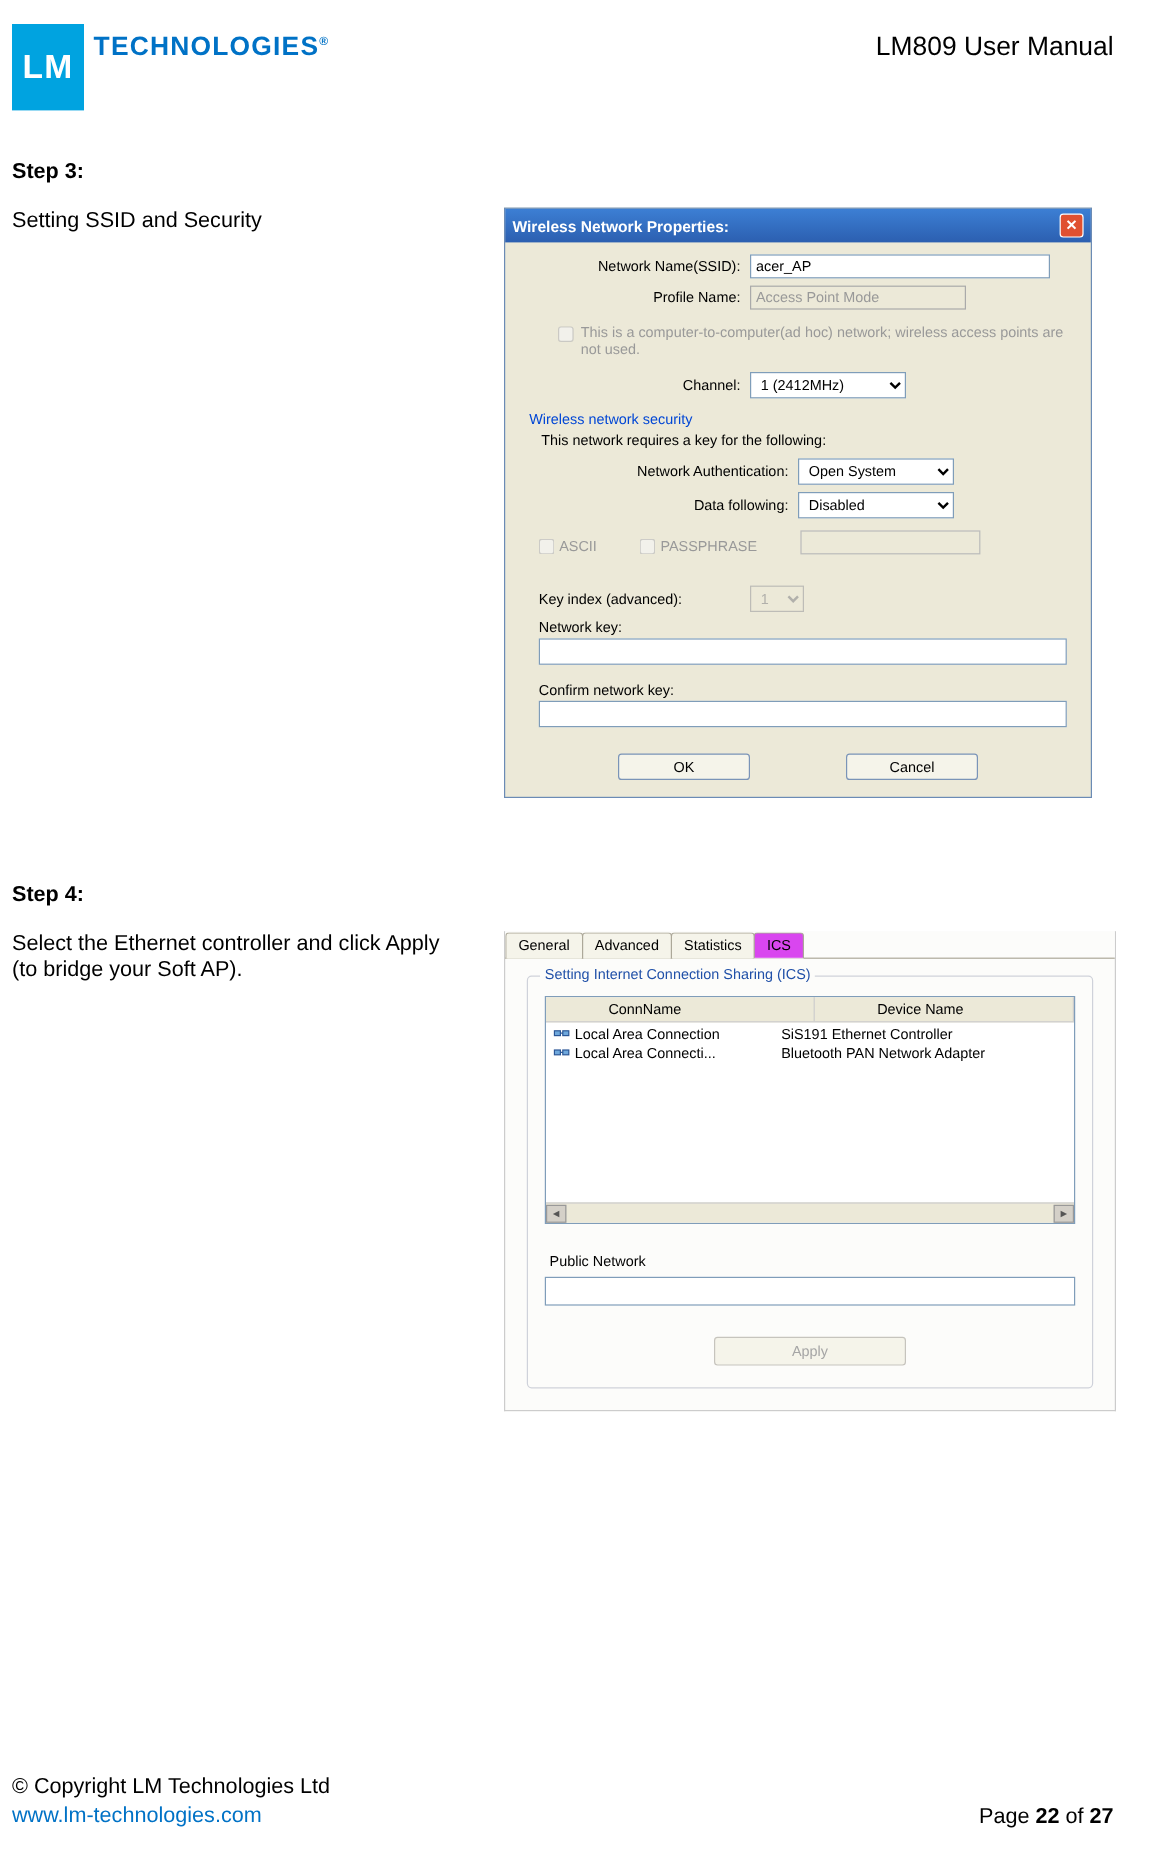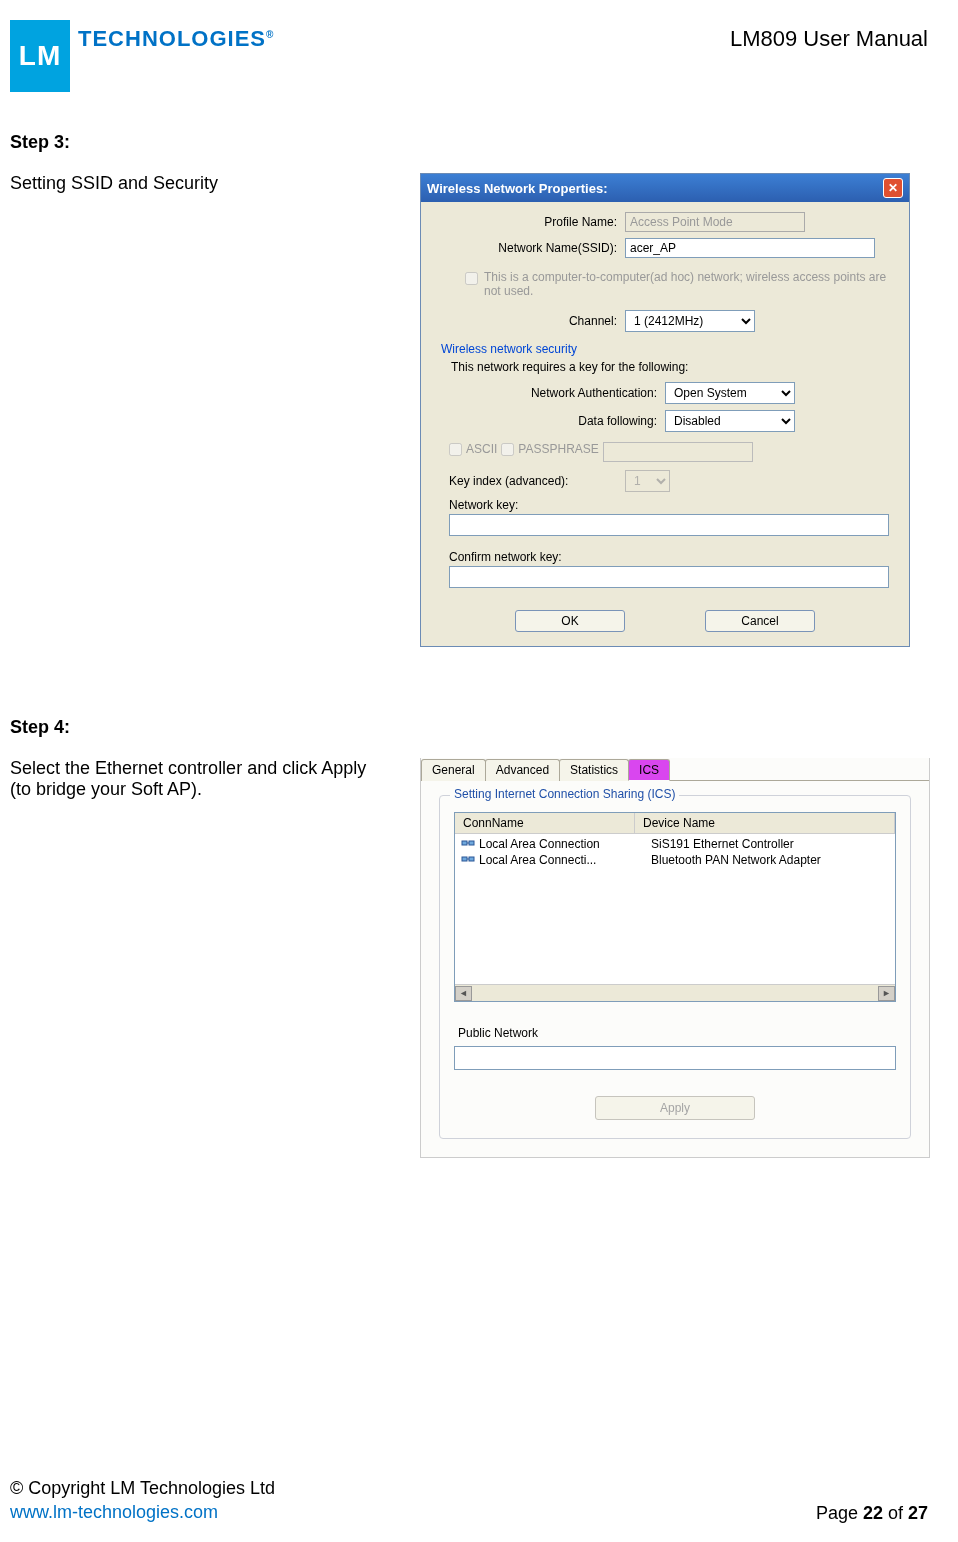--- a/index.html
+++ b/index.html
@@ -136,23 +136,23 @@
   .adhoc-row input { margin-top: 2px; }
   .sec-heading {
     color: #0046d5;
     margin: 10px 0 4px 6px;
   }
   .sec-text {
     margin: 0 0 8px 16px;
   }
   .key-row {
     display: flex;
-    align-items: flex-start;
-    gap: 4px;
-    margin: 10px 0 8px 14px;
+    align-items: flex-end;
+    gap: 36px;
+    margin: 10px 0 26px 14px;
     color: #999;
   }
   .key-row label { display: flex; align-items: center; gap: 4px; }
   .key-box {
     width: 150px; height: 20px;
     border: 1px solid #bbb;
     background: #ece9d8;
   }
   .net-key-row {
     margin: 6px 0 2px 14px;
@@ -236,20 +236,21 @@
   }
   .list-header {
     display: flex;
     background: #ece9d8;
     border-bottom: 1px solid #ccc;
   }
   .list-header span {
     padding: 3px 8px;
     border-right: 1px solid #ccc;
     font-size: 12px;
+    margin-left: 44px;
   }
   .list-body { flex: 1; overflow: hidden; padding: 2px 0; }
   .list-item {
     display: flex;
     padding: 1px 6px;
     font-size: 12px;
     align-items: center;
   }
   .conn-icon {
     width: 14px; height: 12px;
@@ -330,26 +331,26 @@
     <div class="step-row">
       <div class="step-text">Setting SSID and Security</div>
 
       <div class="win-dialog">
         <div class="title-bar">
           <span>Wireless Network Properties:</span>
           <span class="close-btn">✕</span>
         </div>
         <div class="dlg-body">
           <div class="form-row">
+            <label>Network Name(SSID):</label>
+            <input type="text" style="width: 250px;" value="acer_AP">
+          </div>
+          <div class="form-row">
             <label>Profile Name:</label>
             <input type="text" class="disabled-input" style="width: 180px;" disabled="" value="Access Point Mode">
-          </div>
-          <div class="form-row">
-            <label>Network Name(SSID):</label>
-            <input type="text" style="width: 250px;" value="acer_AP">
           </div>
           <div class="adhoc-row">
             <input type="checkbox" disabled="" style="">
             <span>This is a computer-to-computer(ad hoc) network; wireless access points are not used.</span>
           </div>
           <div class="form-row">
             <label>Channel:</label>
             <select style="width:130px">
               <option>1  (2412MHz)</option>
             </select>

